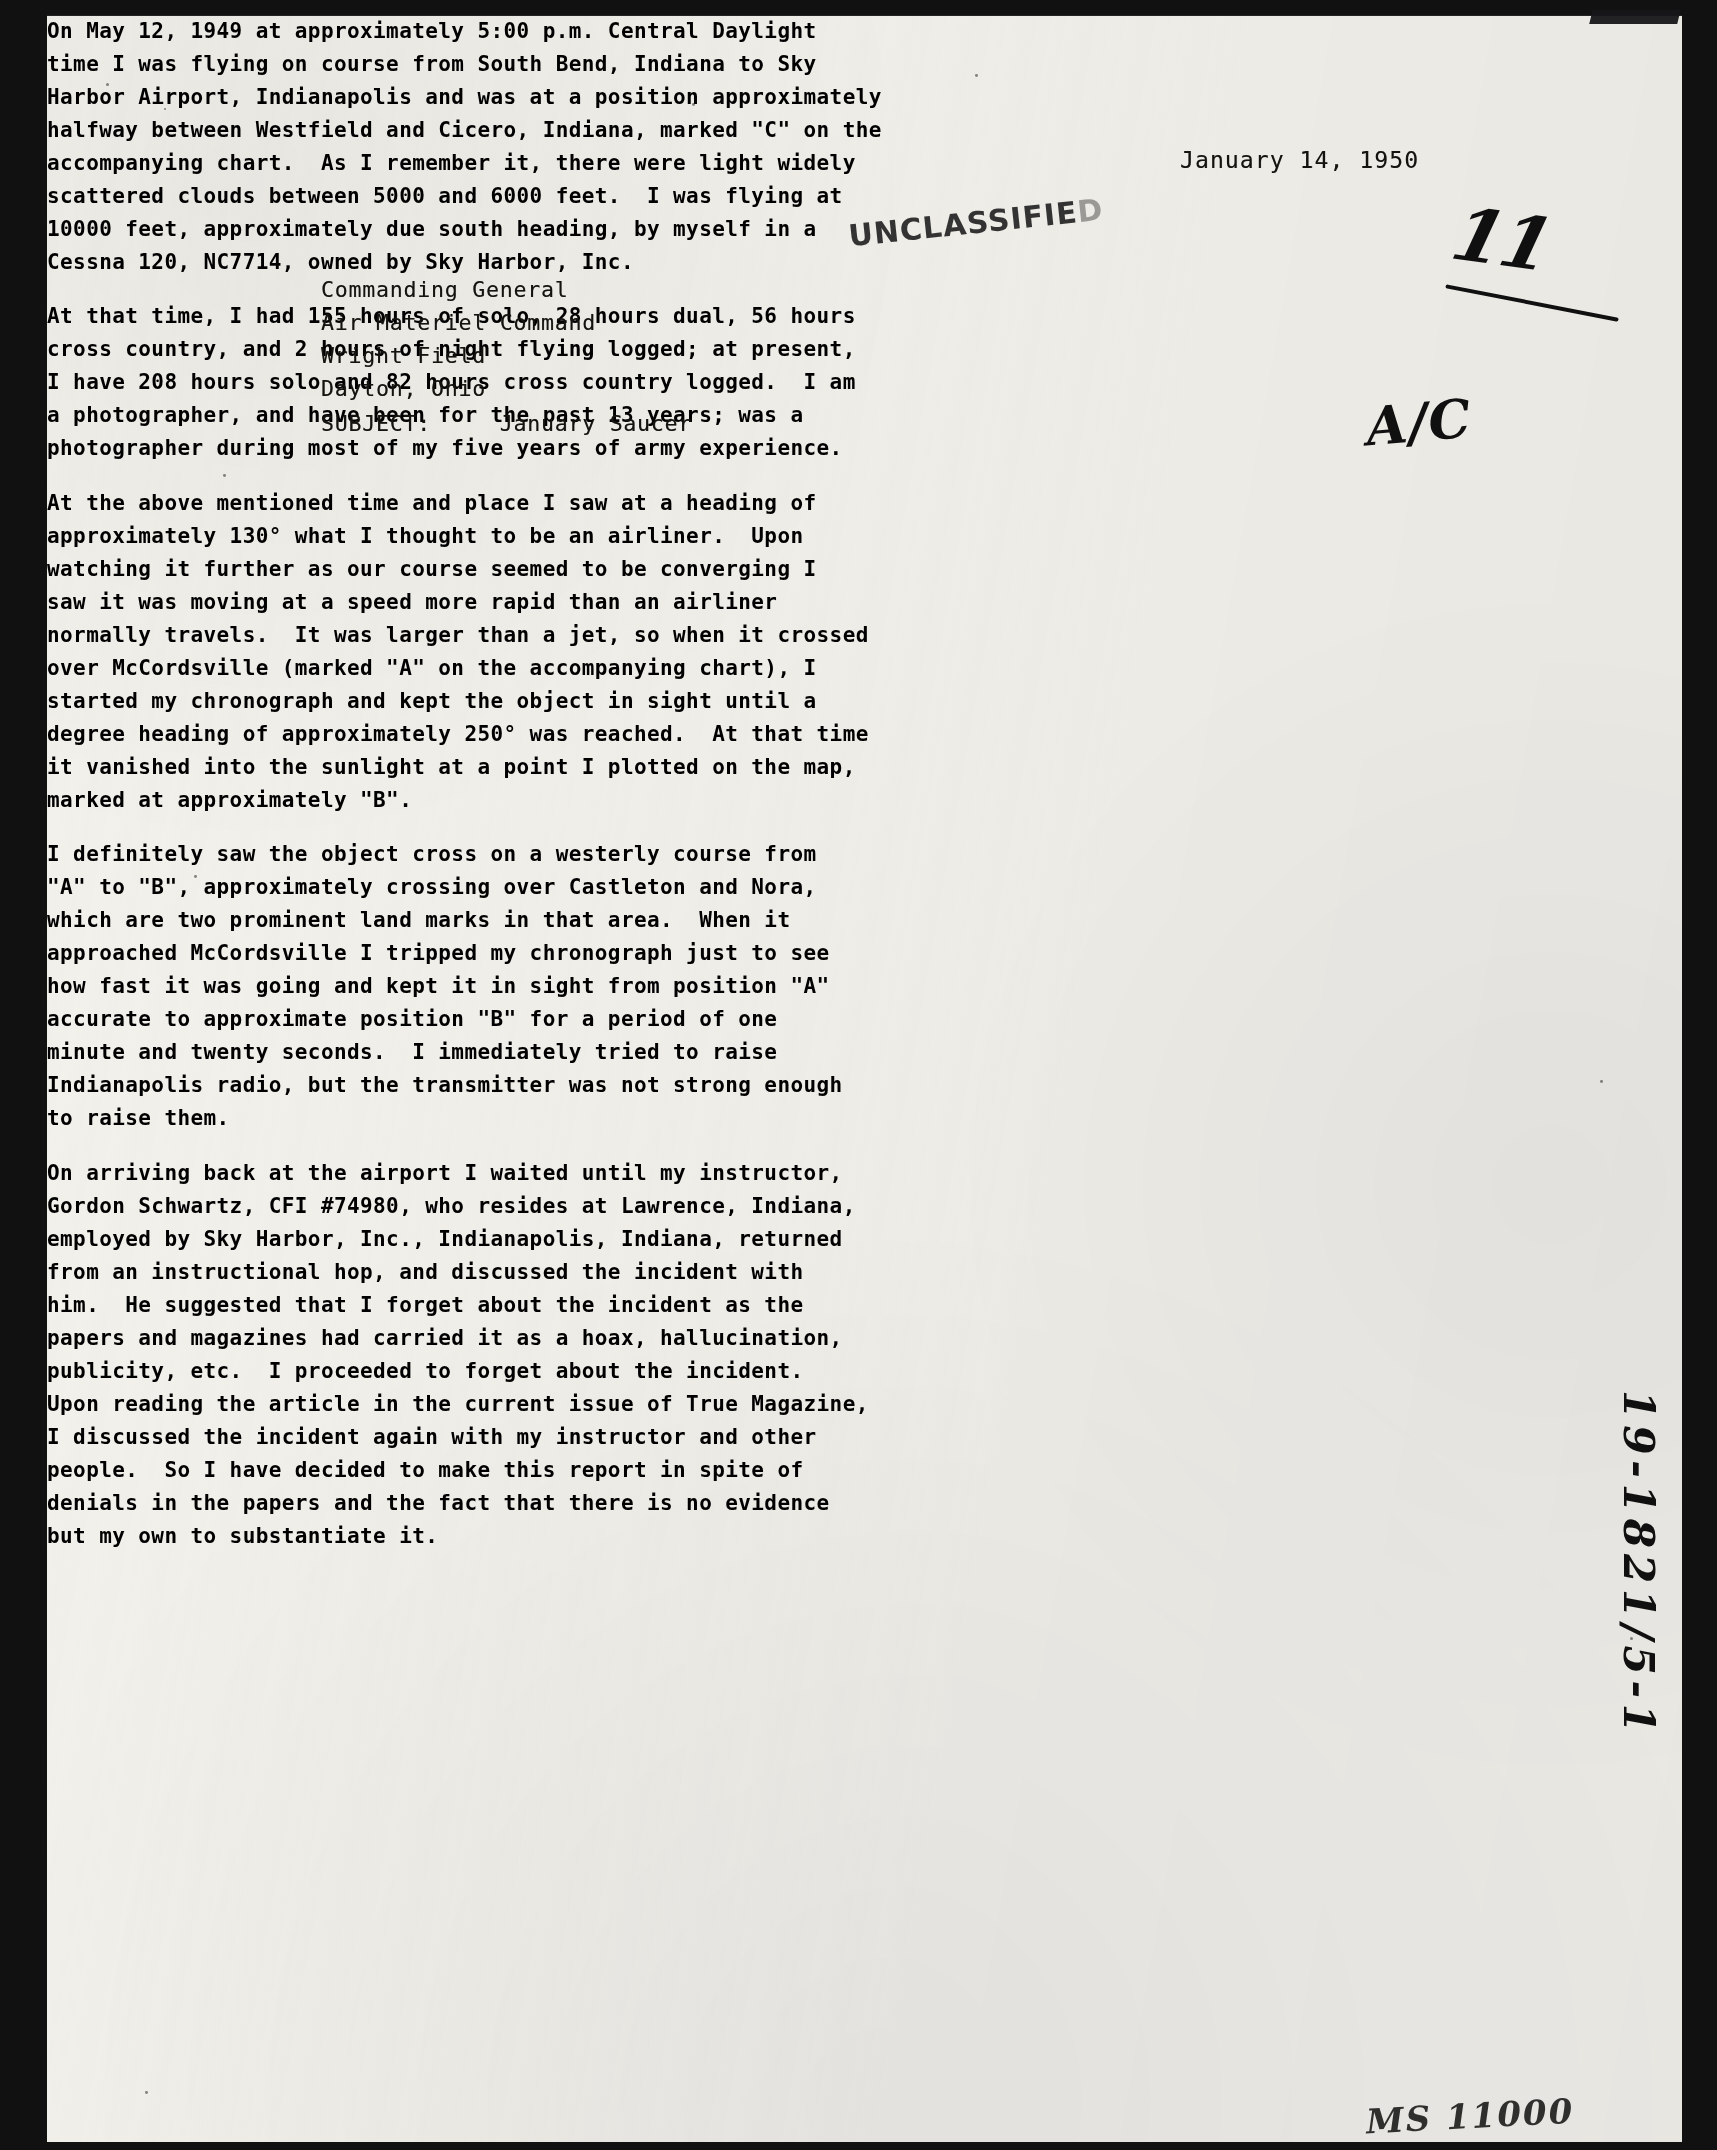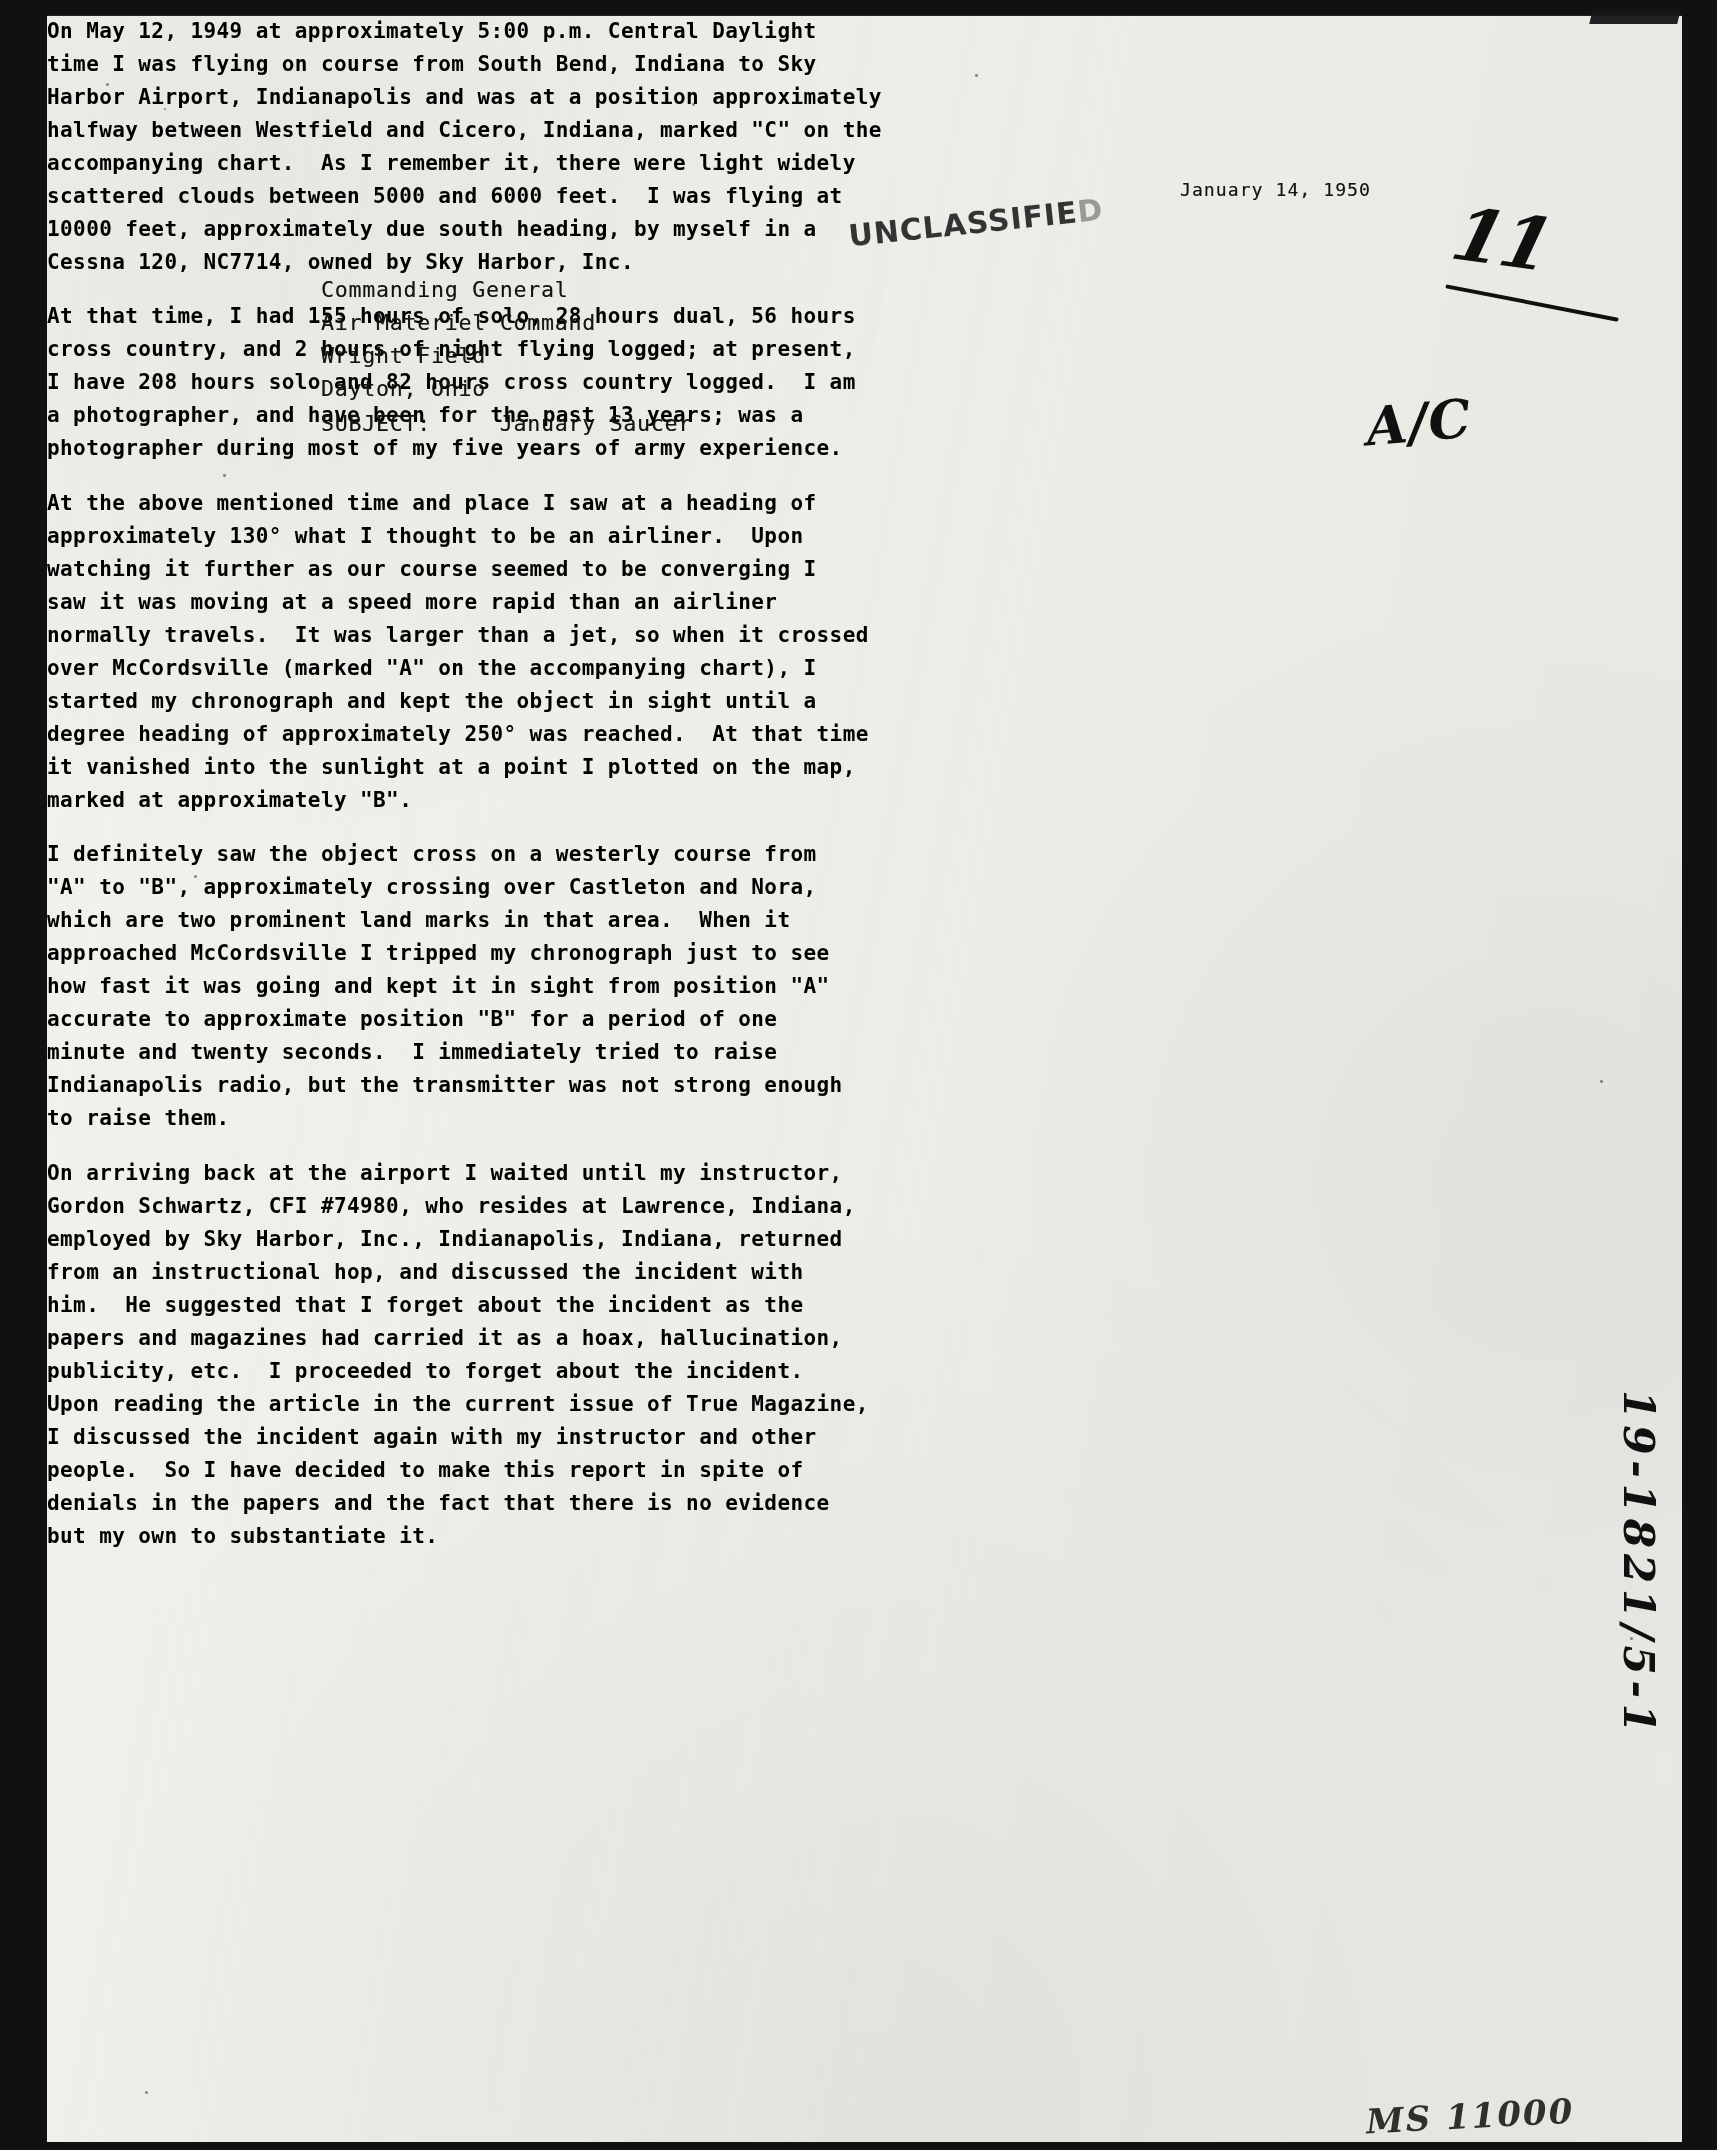--- a/index.html
+++ b/index.html
@@ -77,23 +77,22 @@
     color: #14130f;
     font-family: "DejaVu Sans Mono", monospace;
     white-space: pre;
     letter-spacing: 0.2px;
     text-shadow: 0.3px 0.3px 0 rgba(30,28,24,0.45);
   }
 
   #date-line {
     left: 1133px;
     top: 132px;
-    font-size: 18px;
+    font-size: 23px;
     letter-spacing: 1.1px;
-    margin-top: 32px;
   }
 
   #addressee {
     left: 274px;
     top: 230px;
     font-size: 21.5px;
     line-height: 33px;
     letter-spacing: 0.8px;
     margin-top: 28px;
   }

